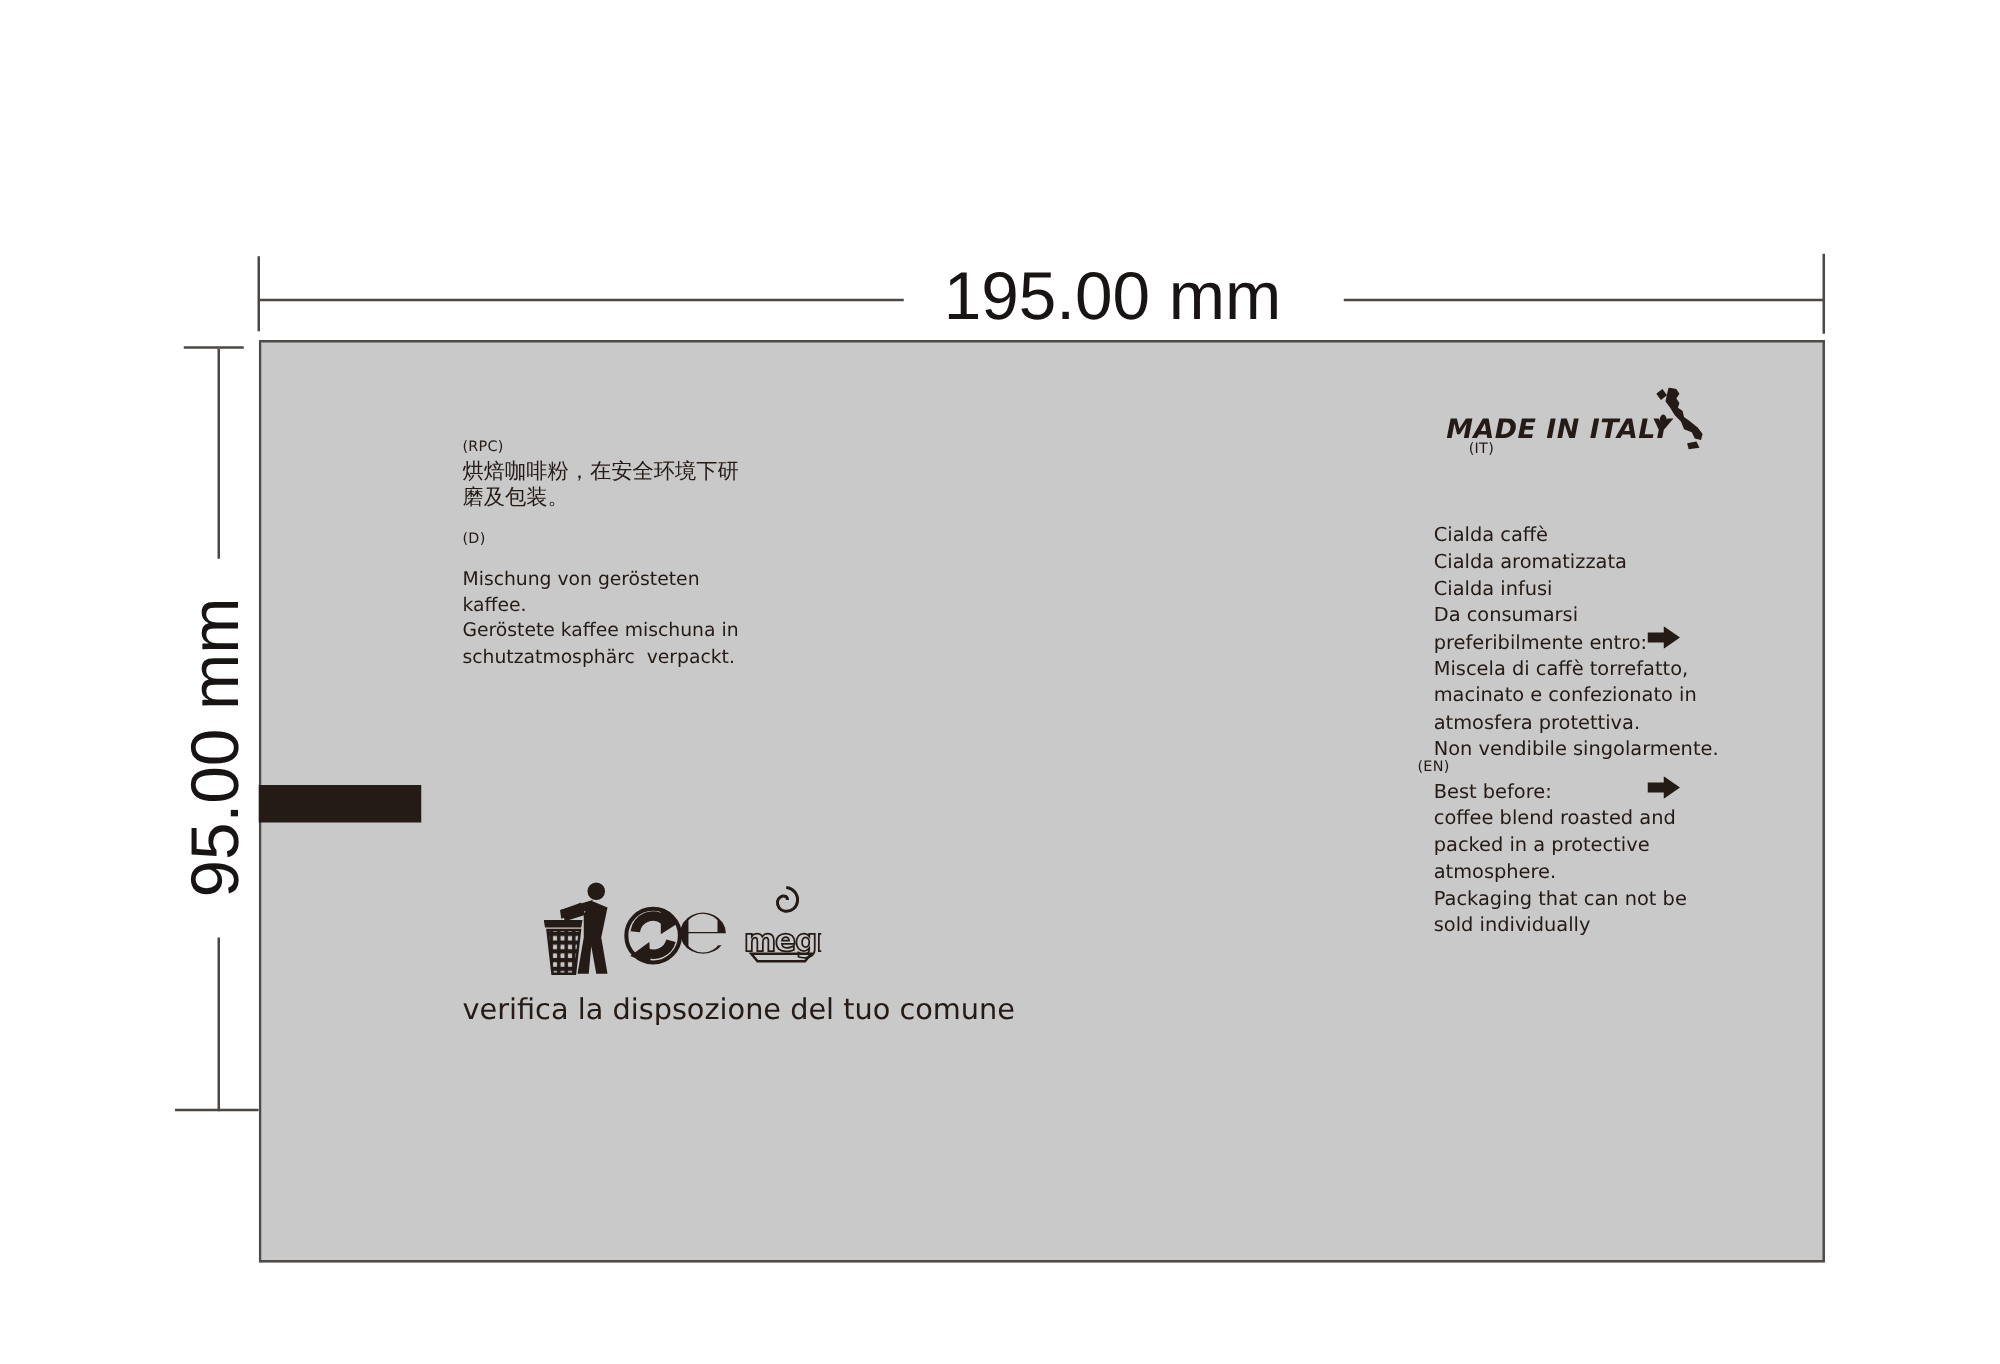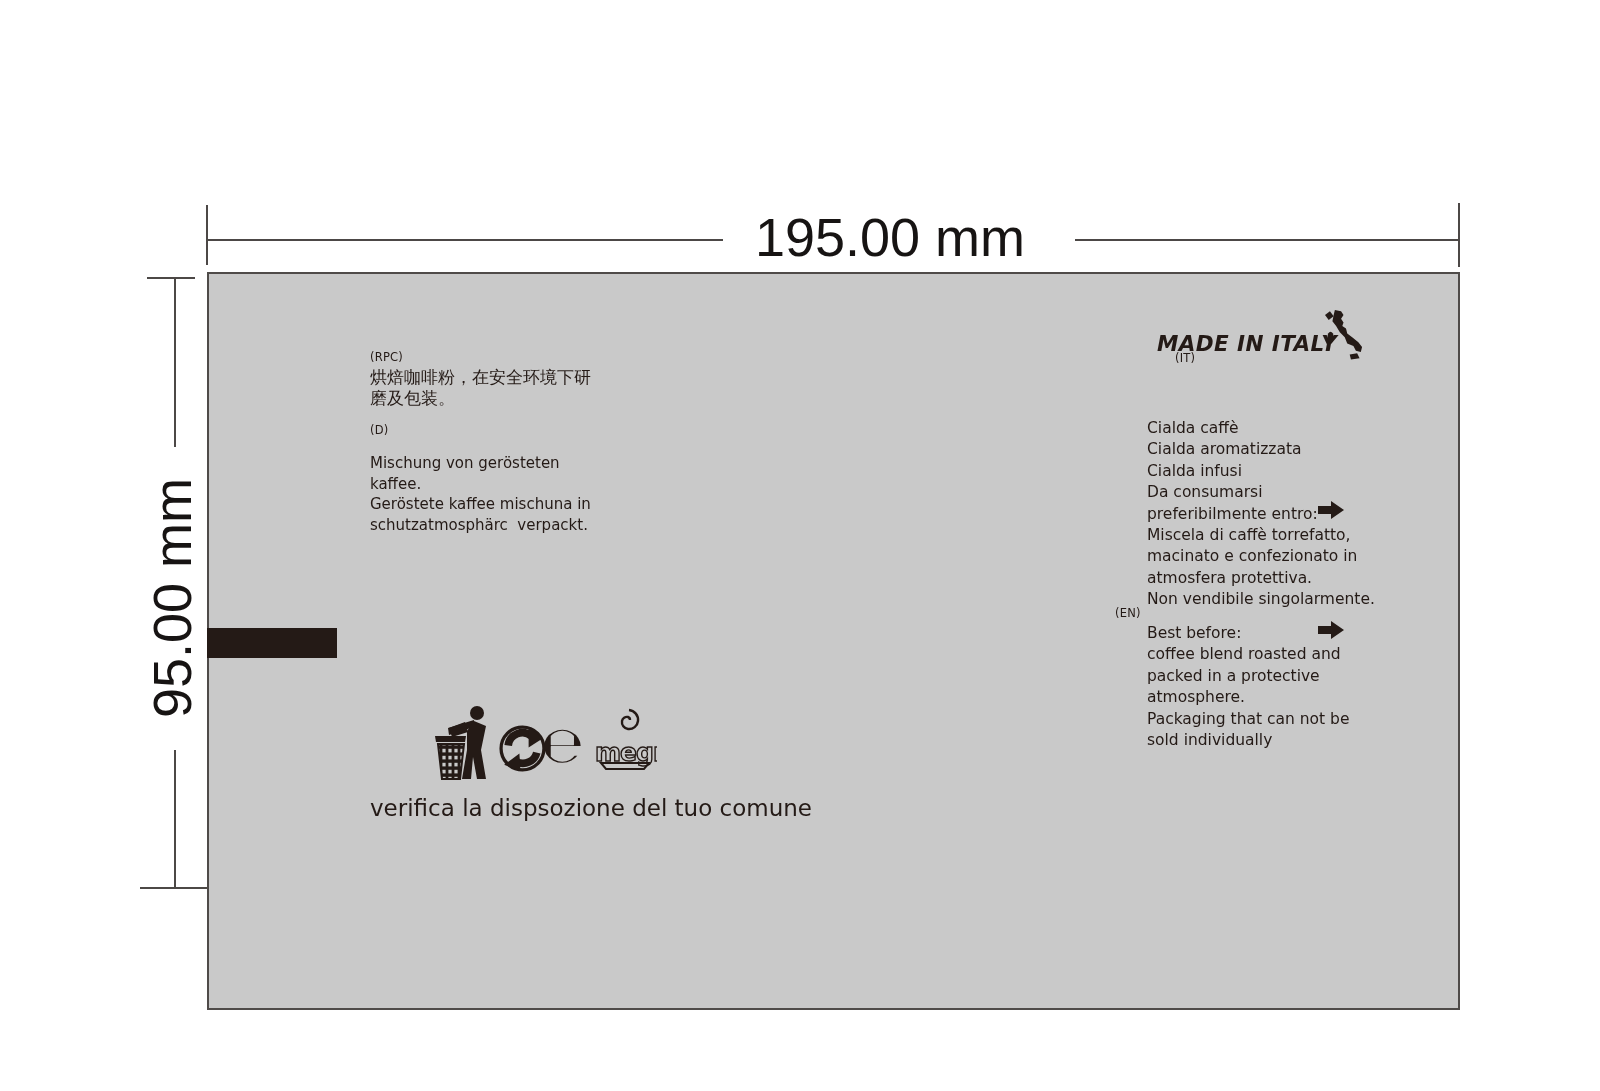--- a/index.html
+++ b/index.html
@@ -143,21 +143,21 @@
       <div class="tline">Cialda caffè</div>
       <div class="tline">Cialda aromatizzata</div>
       <div class="tline">Cialda infusi</div>
       <div class="tline">Da consumarsi</div>
       <div class="tline">preferibilmente entro:</div>
       <div class="tline">Miscela di caffè torrefatto,</div>
       <div class="tline">macinato e confezionato in</div>
       <div class="tline">atmosfera protettiva.</div>
       <div class="tline">Non vendibile singolarmente.</div>
     </div>
-    <div class="tag" style="left:908px; top:334px;">(EN)</div>
+    <div class="tag" style="left:927px; top:334px;">(EN)</div>
     <div class="en-block">
       <div class="tline">Best before:</div>
       <div class="tline">coffee blend roasted and</div>
       <div class="tline">packed in a protective</div>
       <div class="tline">atmosphere.</div>
       <div class="tline">Packaging that can not be</div>
       <div class="tline">sold individually</div>
     </div>
 
     <div class="arrow a1">

